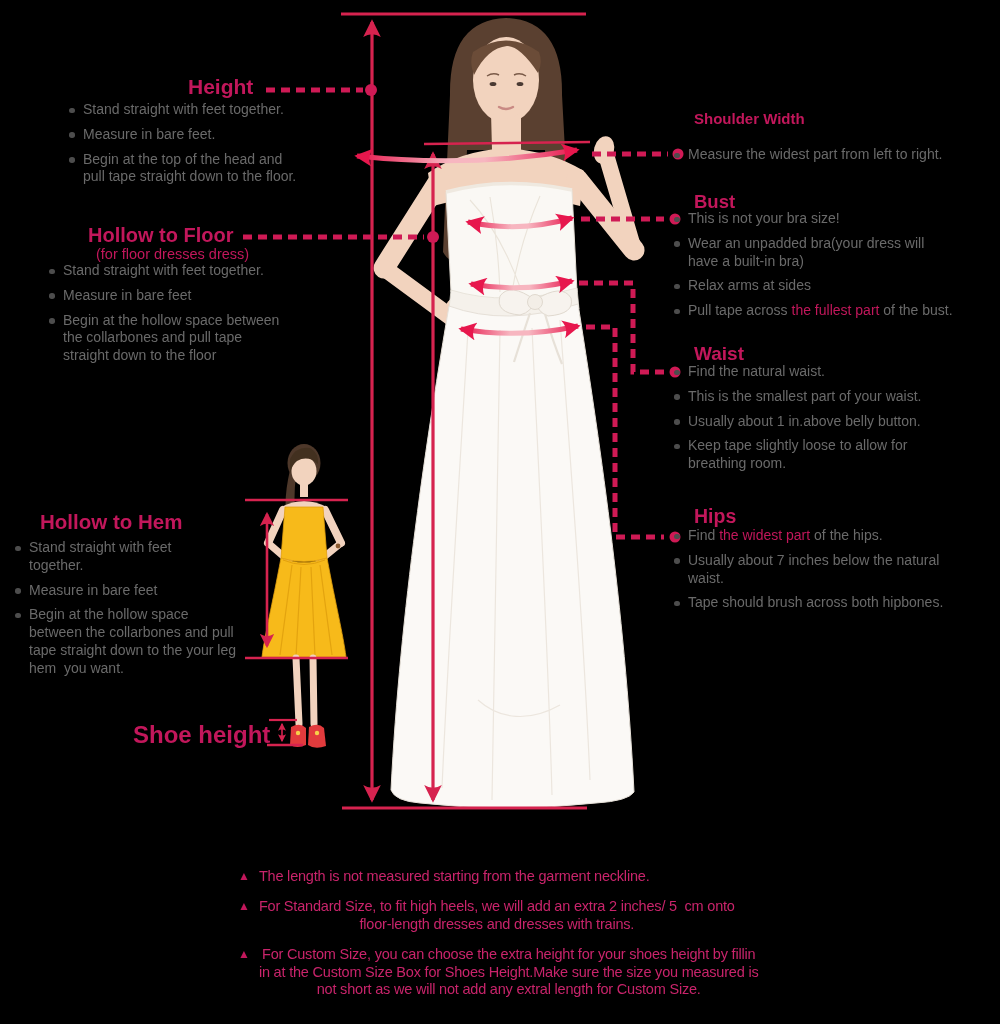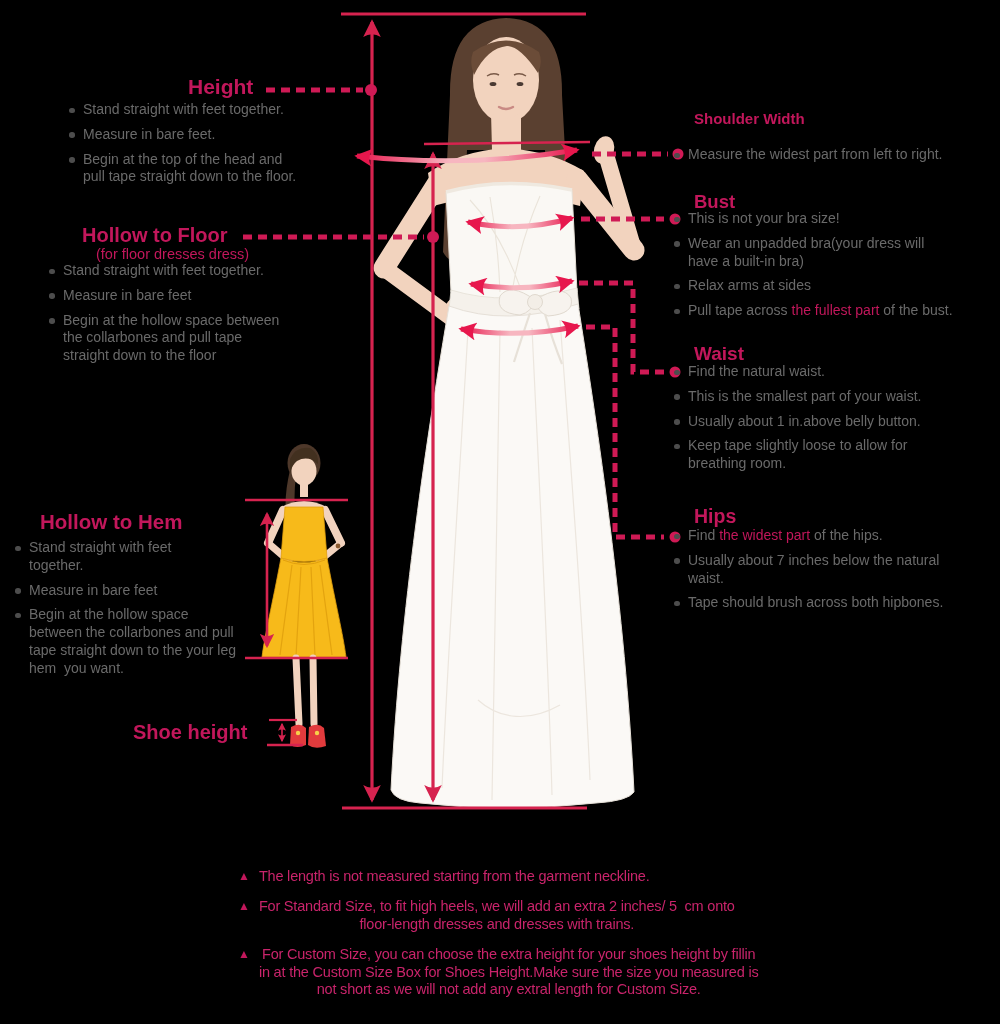--- a/index.html
+++ b/index.html
@@ -150,42 +150,42 @@
   </svg>
 
   <div class="abs sec-title" style="left:188px;top:75px;font-size:21px;">Height</div>
   <ul class="abs blist" style="left:66px;top:101px;width:290px;">
       <li><span><span>Stand straight with feet together.</span></span></li>
       <li><span><span>Measure in bare feet.</span></span></li>
       <li><span><span>Begin at the top of the head and
 pull tape straight down to the floor.</span></span></li>
     </ul>
 
-  <div class="abs sec-title" style="left:82px;top:224px;font-size:20px;">Hollow to Floor</div>
+  <div class="abs sec-title" style="left:88px;top:224px;font-size:20px;">Hollow to Floor</div>
   <div class="abs sec-sub" style="left:96px;top:246px;">(for floor dresses dress)</div>
   <ul class="abs blist" style="left:46px;top:262px;width:295px;">
       <li><span><span>Stand straight with feet together.</span></span></li>
       <li><span><span>Measure in bare feet</span></span></li>
       <li><span><span>Begin at the hollow space between
 the collarbones and pull tape
 straight down to the floor</span></span></li>
     </ul>
 
   <div class="abs sec-title" style="left:40px;top:510px;font-size:20.5px;">Hollow to Hem</div>
   <ul class="abs blist" style="left:12px;top:539px;width:262px;">
       <li><span><span>Stand straight with feet
 together.</span></span></li>
       <li><span><span>Measure in bare feet</span></span></li>
       <li><span><span>Begin at the hollow space
 between the collarbones and pull
 tape straight down to the your leg
 hem  you want.</span></span></li>
     </ul>
 
-  <div class="abs sec-title" style="left:133px;top:721px;font-size:20px;">Shoe height</div>
+  <div class="abs sec-title" style="left:133px;top:721px;font-size:24px;">Shoe height</div>
 
   <div class="abs sec-title t-reg" style="left:694px;top:110px;font-size:15px;">Shoulder Width</div>
   <ul class="abs blist" style="left:671px;top:146px;width:322px;">
       <li><span><span>Measure the widest part from left to right.</span></span></li>
     </ul>
 
   <div class="abs sec-title t-reg" style="left:694px;top:191px;font-size:18.5px;">Bust</div>
   <ul class="abs blist" style="left:671px;top:210px;width:322px;">
       <li><span><span>This is not your bra size!</span></span></li>
       <li><span><span>Wear an unpadded bra(your dress will

